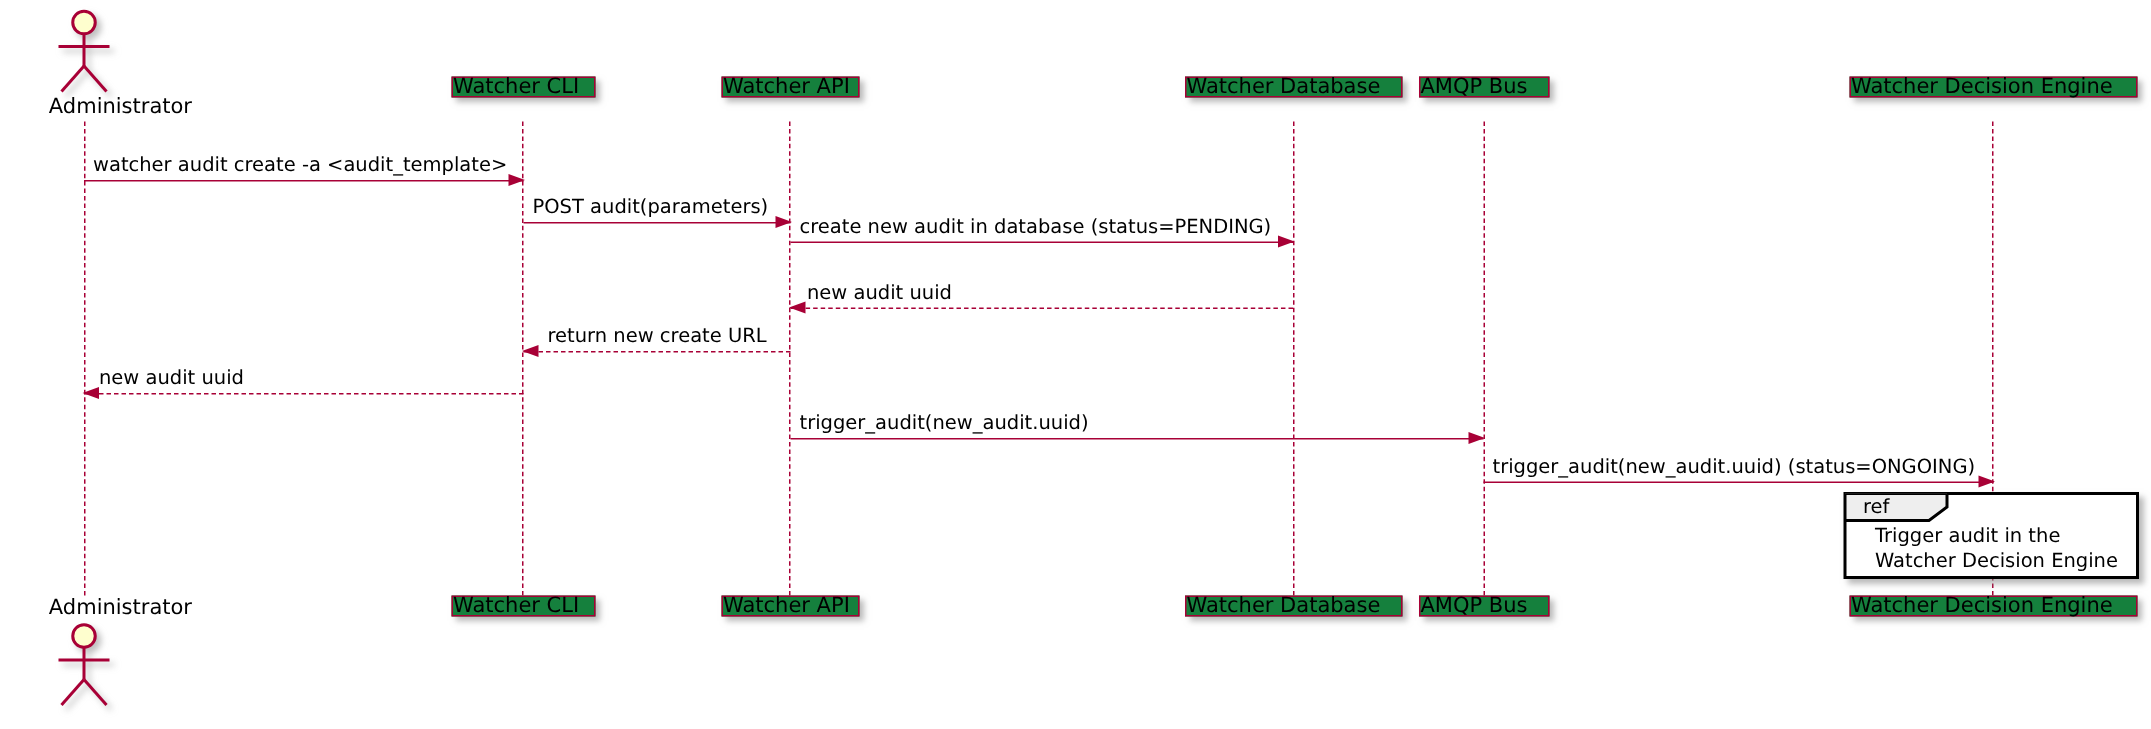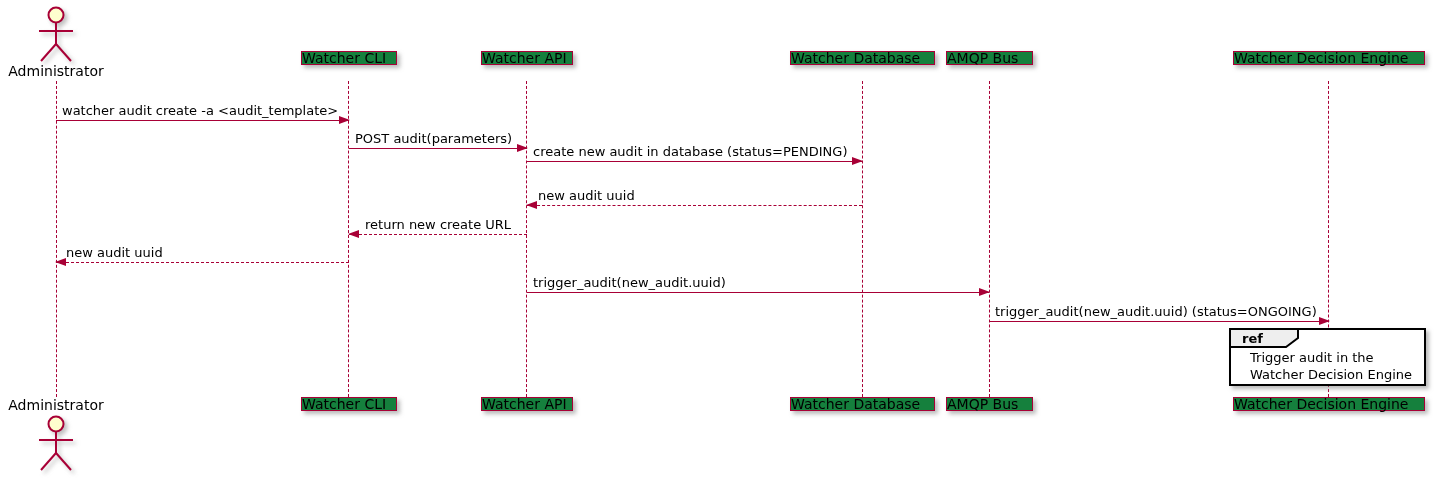--- a/index.html
+++ b/index.html
@@ -12,37 +12,37 @@
   
   .pbox{
     position:absolute;height:14px;box-sizing:border-box;z-index:2;
     background:#15803d;border:1.6px solid #A80036;
     box-shadow:3px 3px 4px rgba(130,130,130,.55);
     display:flex;align-items:center;justify-content:flex-start;
     font-size:14px;white-space:nowrap;
   }
   
   .actor-svg{position:absolute;z-index:2;filter:drop-shadow(3px 3px 2px rgba(130,130,130,.5));}
-  .actor-label{position:absolute;width:112px;text-align:center;font-size:14px;line-height:16px;z-index:2;white-space:nowrap;}
+  .actor-label{position:absolute;width:112px;text-align:right;font-size:14px;line-height:16px;z-index:2;white-space:nowrap;margin-left:16px;}
   
   .msg{position:absolute;z-index:2;}
   .msg-text{font-size:13px;line-height:15px;padding-bottom:2px;white-space:nowrap;color:#000;}
   .msg-line{position:relative;height:0;}
   .msg-line.solid{border-top:1.3px solid #A80036;}
   .msg-line.dashed{border-top:1.2px dashed #A80036;}
   .ah{position:absolute;width:0;height:0;top:-5.5px;}
   .ah.right{right:-1px;border-top:4.5px solid transparent;border-bottom:4.5px solid transparent;border-left:11px solid #A80036;}
   .ah.left{left:-1px;border-top:4.5px solid transparent;border-bottom:4.5px solid transparent;border-right:11px solid #A80036;}
   
   .refbox{
     position:absolute;box-sizing:border-box;background:#ffffff;border:2px solid #000;
     z-index:3;box-shadow:3px 3px 4px rgba(130,130,130,.55);
   }
   .ref-tab{position:absolute;top:-1px;left:-1px;}
-  .ref-kw{position:absolute;top:1px;left:11px;font-size:13px;font-weight:bold;z-index:4;}
+  .ref-kw{position:absolute;top:1px;left:11px;font-size:13px;font-weight:normal;z-index:4;}
   .ref-body{margin-top:20px;padding-left:19px;font-size:13px;line-height:16.5px;white-space:nowrap;}
 </style>
 </head>
 <body>
 
 <div id="canvas">
 
   <div class="lifeline" style="left:56px;top:81px;height:316px"></div>
   <div class="lifeline" style="left:348px;top:81px;height:316px"></div>
   <div class="lifeline" style="left:526px;top:81px;height:316px"></div>

